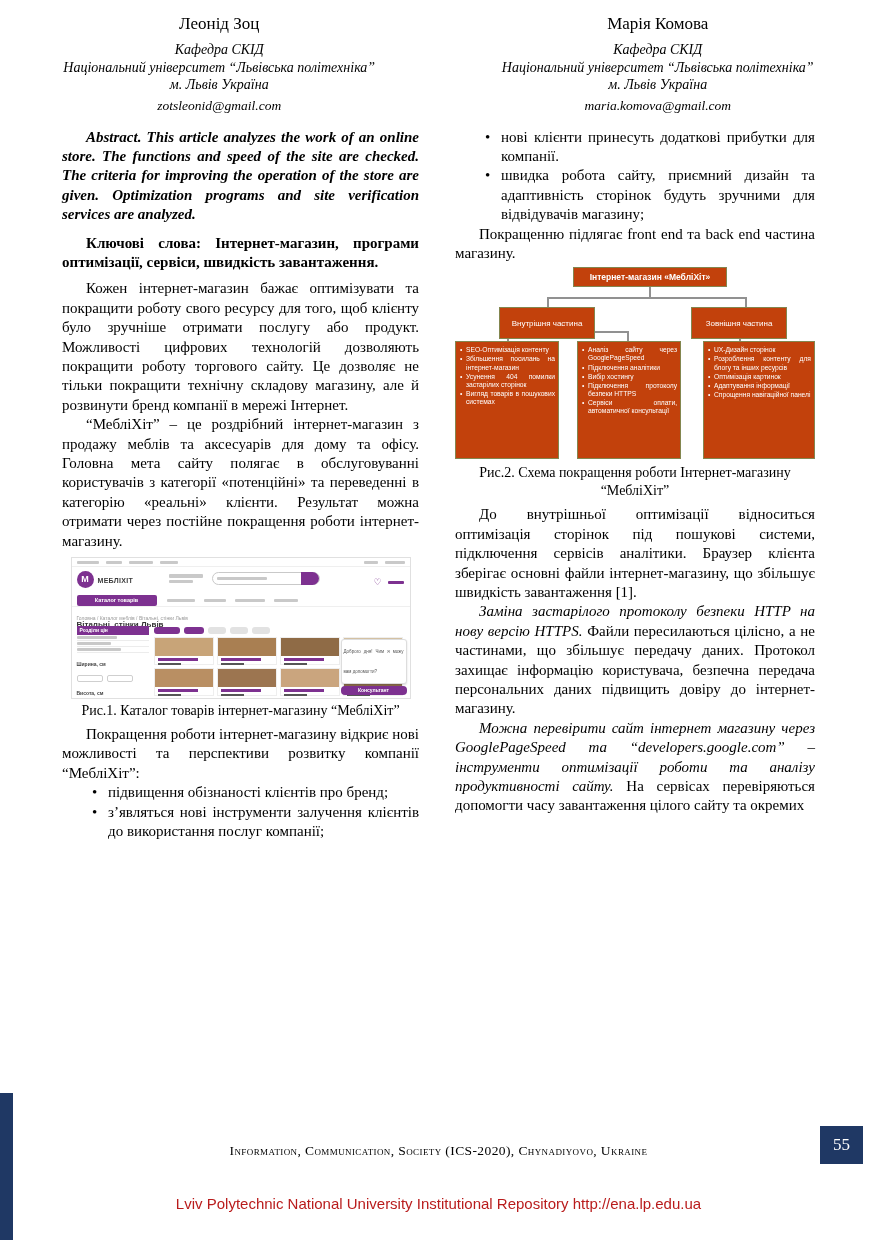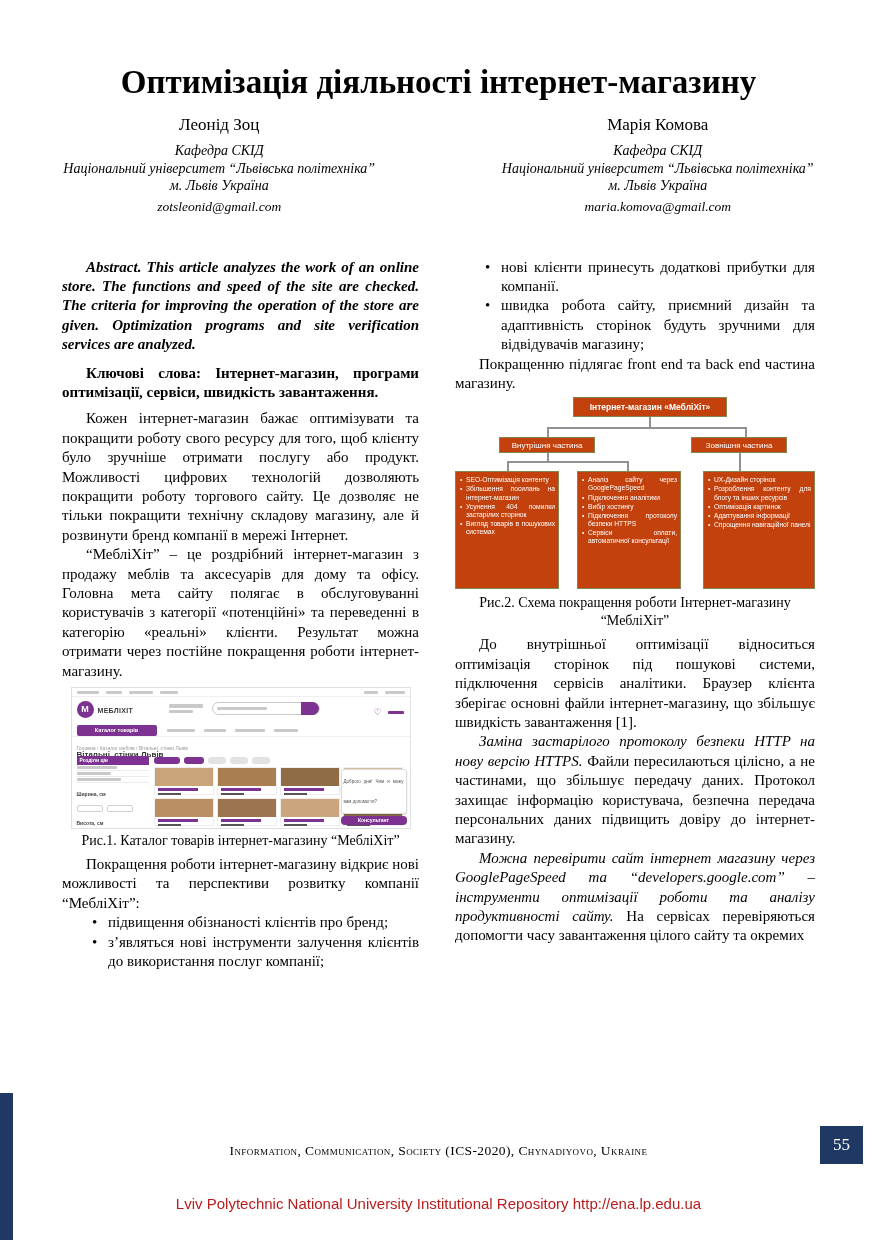--- a/index.html
+++ b/index.html
@@ -7,21 +7,21 @@
   .page {
     position:relative; width:877px; height:1240px; background:#fff;
     font-family:"Liberation Serif", serif; color:#000; overflow:hidden;
   }
   .title { padding-top:64px; text-align:center; font-size:33px; font-weight:700; }
   .authors { display:flex; margin-top:14px; }
   .author { flex:1; text-align:center; }
   .author-name { font-size:17px; margin-bottom:7px; }
   .author-line { font-style:italic; font-size:14px; line-height:17.5px; }
   .author-email { font-style:italic; font-size:13.5px; margin-top:4px; }
-  .columns { display:flex; gap:36px; padding:0 62px; margin-top:43px; align-items:flex-start; }
+  .columns { display:flex; gap:36px; padding:0 62px; margin-top:14px; align-items:flex-start; }
   .col { width:362px; font-size:15px; line-height:19.4px; text-align:justify; }
   .para { text-indent:24px; }
   .abstract { font-weight:700; font-style:italic; }
   .keywords { font-weight:700; margin:9px 0 7px; }
   .ital { font-style:italic; }
   ul.blist { list-style:none; }
   ul.blist li { position:relative; padding-left:46px; }
   ul.blist li::before { content:"•"; position:absolute; left:30px; top:0; }
   .caption { text-align:center; font-size:14px; line-height:18px; margin:3px 0 5px; text-indent:0; }
 
@@ -77,21 +77,21 @@
                     font-size:4.5px; color:#555; box-shadow:0 1px 2px rgba(0,0,0,.15); }
   .f1-chat-btn { margin-top:2px; height:9px; background:#7d3190; color:#fff; font-size:5px;
                  font-weight:700; border-radius:4px; display:flex; align-items:center; justify-content:center; }
 
   
   .fig2 { position:relative; width:360px; height:194px; margin:4px 0 2px;
           font-family:"Liberation Sans", sans-serif; }
   .f2-box { position:absolute; background:#c2410c; color:#fff; border:1px solid #83864f; }
   .f2-root { left:118px; top:0; width:154px; height:20px; font-weight:700; font-size:8.5px;
              display:flex; align-items:center; justify-content:center; text-align:center; }
-  .f2-branch { top:40px; width:96px; height:16px; font-size:8px;
+  .f2-branch { top:40px; width:96px; height:32px; font-size:8px;
                display:flex; align-items:center; justify-content:center; text-align:center; }
   .f2-b1 { left:44px; } .f2-b2 { left:236px; }
   .f2-big { top:74px; width:104px; height:118px; font-size:6.7px; line-height:8.1px; padding:4px 3px; }
   .f2-big ul { list-style:none; }
   .f2-big li { position:relative; padding-left:7px; margin-bottom:1px; }
   .f2-big li::before { content:"•"; position:absolute; left:1px; }
   .f2-c1 { left:0; } .f2-c2 { left:122px; } .f2-c3 { left:248px; width:112px; }
   .f2-line { position:absolute; background:#919191; }
 
   
@@ -102,21 +102,20 @@
                   display:flex; align-items:center; justify-content:center; }
   .left-accent-bar { position:absolute; left:0; top:1093px; width:13px; height:147px; background:#1f3864; }
   .footer-repo { position:absolute; left:0; right:0; top:1195px; text-align:center;
                  color:#b91c1c; font-family:"Liberation Sans", sans-serif; font-size:15px; }
 </style>
 </head>
 <body>
 
 <div class="page">
 
-  <h1 class="title">Оптимізація діяльності інтернет-магазину</h1>
 
   <div class="authors">
     <div class="author">
       <div class="author-name">Леонід Зоц</div>
       <div class="author-line">Кафедра СКІД</div>
       <div class="author-line">Національний університет “Львівська політехніка”</div>
       <div class="author-line">м. Львів Україна</div>
       <div class="author-email">zotsleonid@gmail.com</div>
     </div>
     <div class="author">

